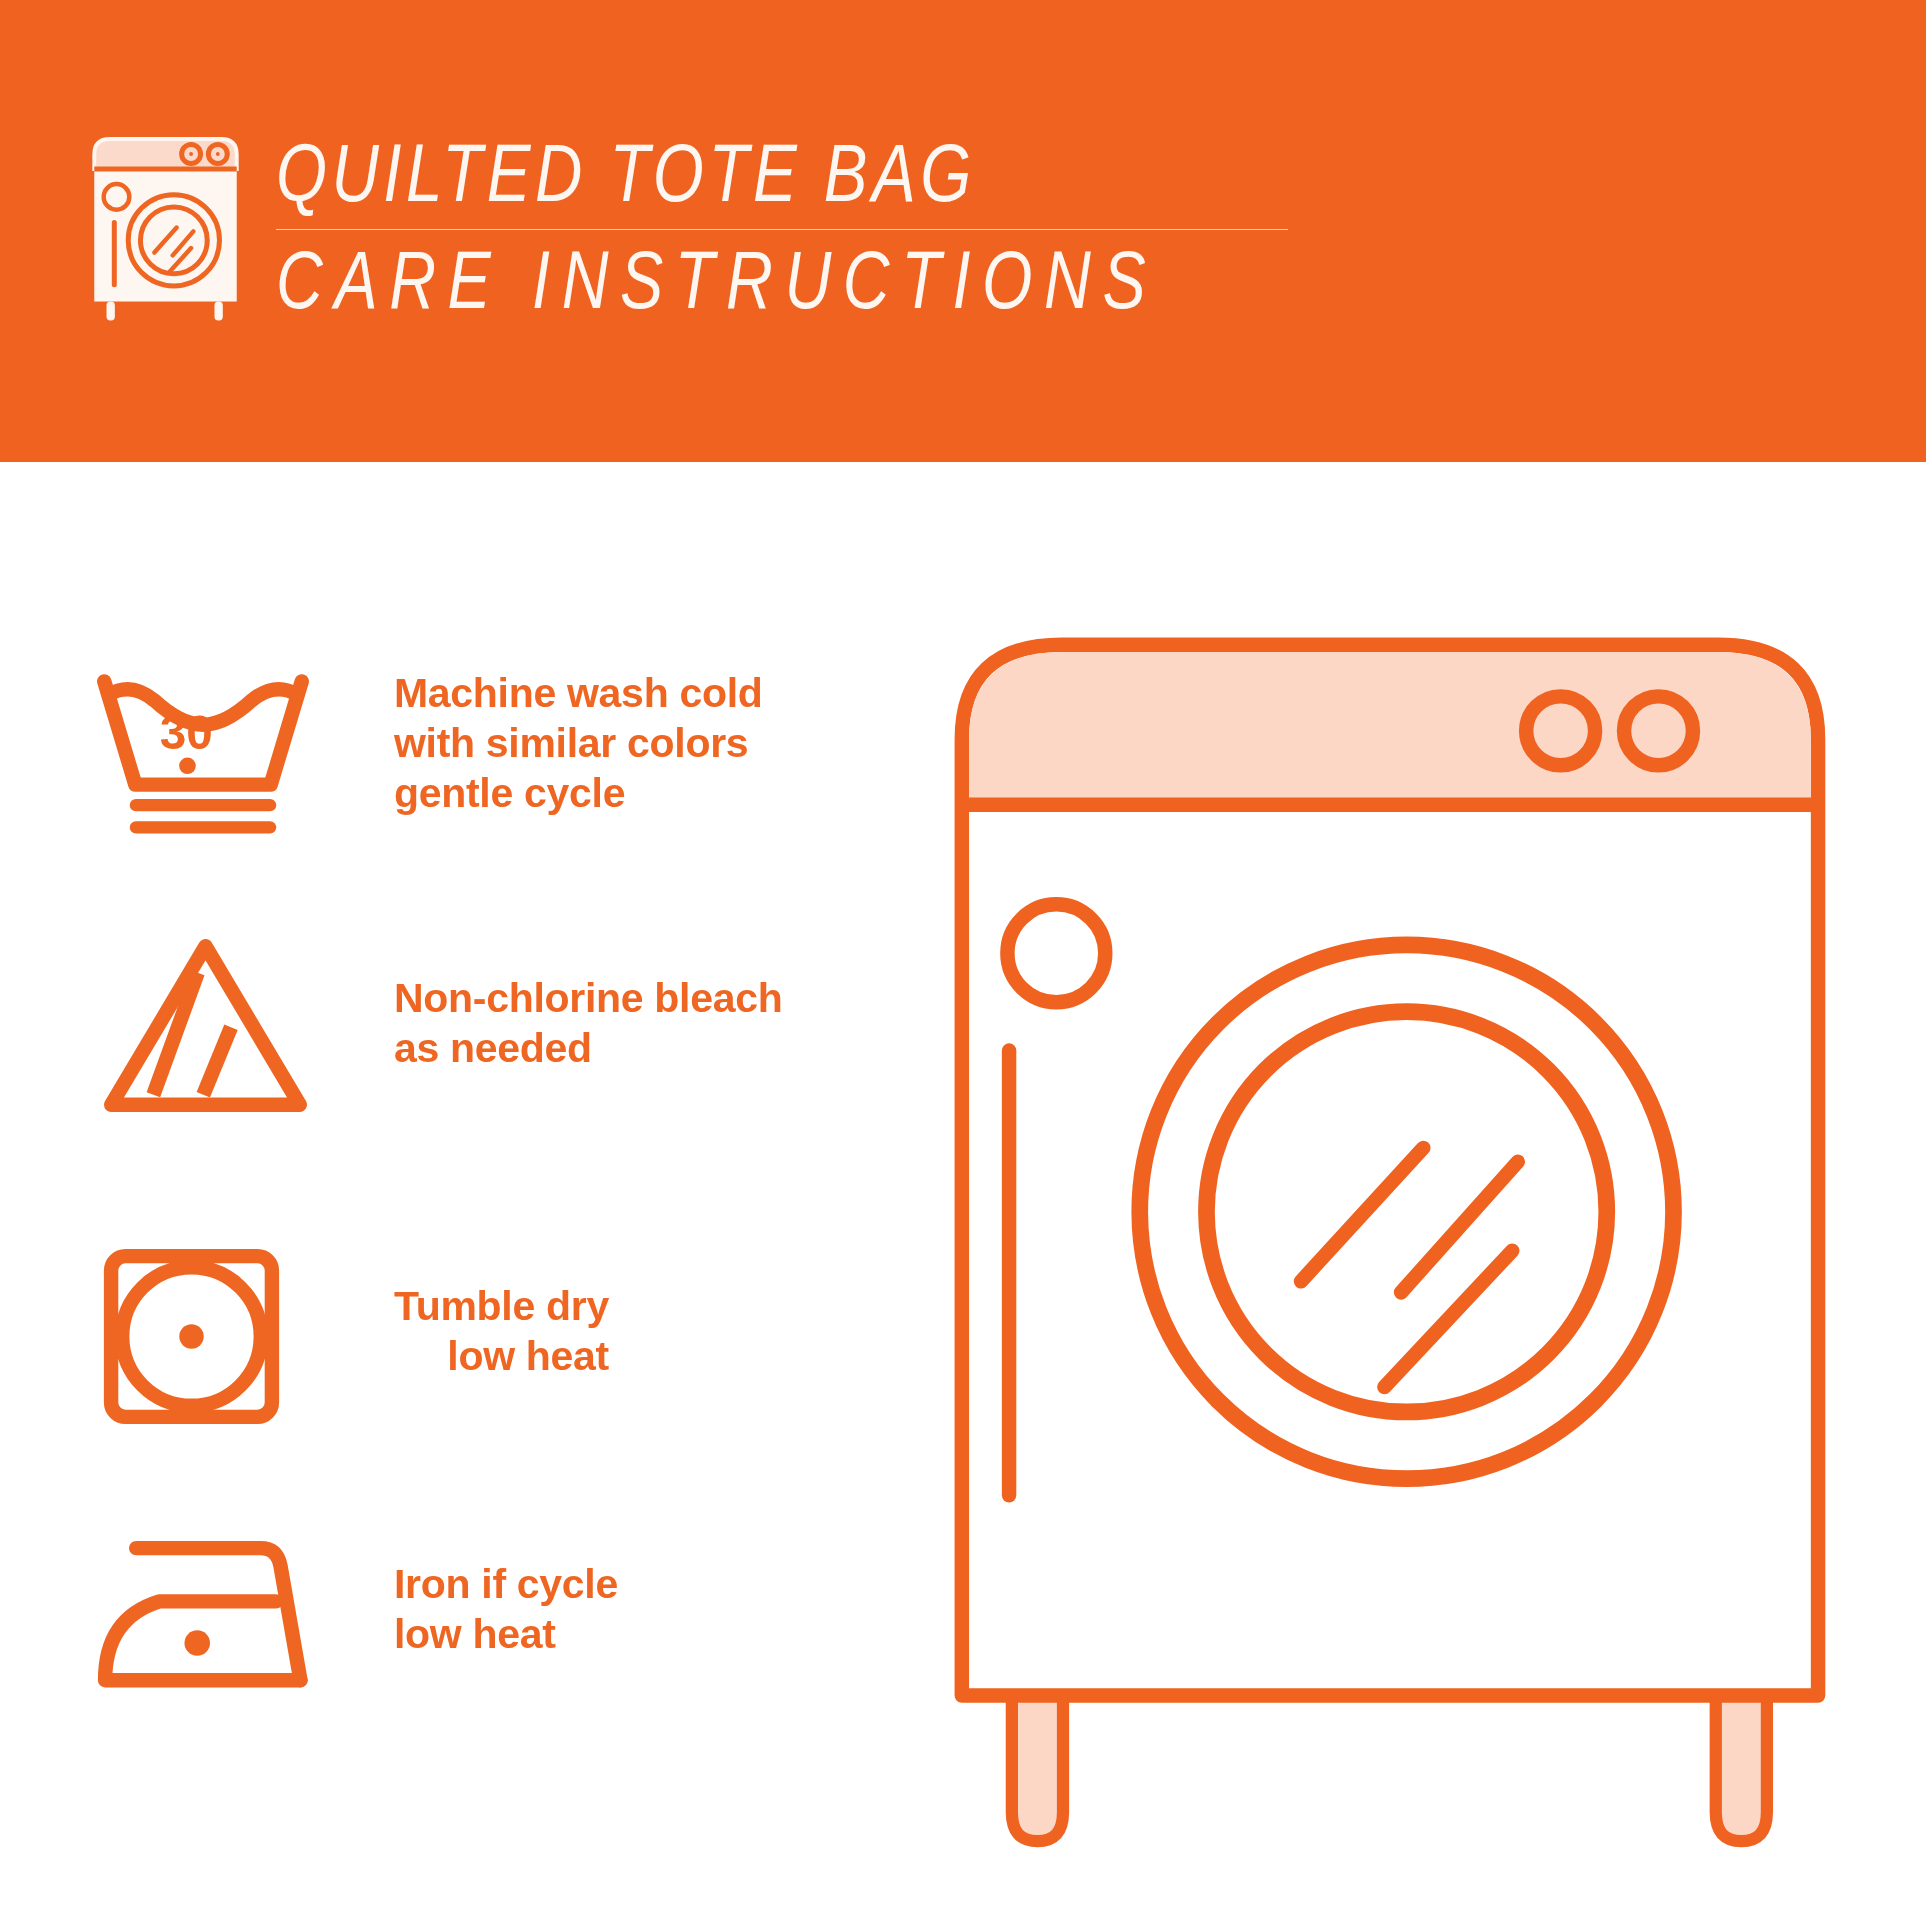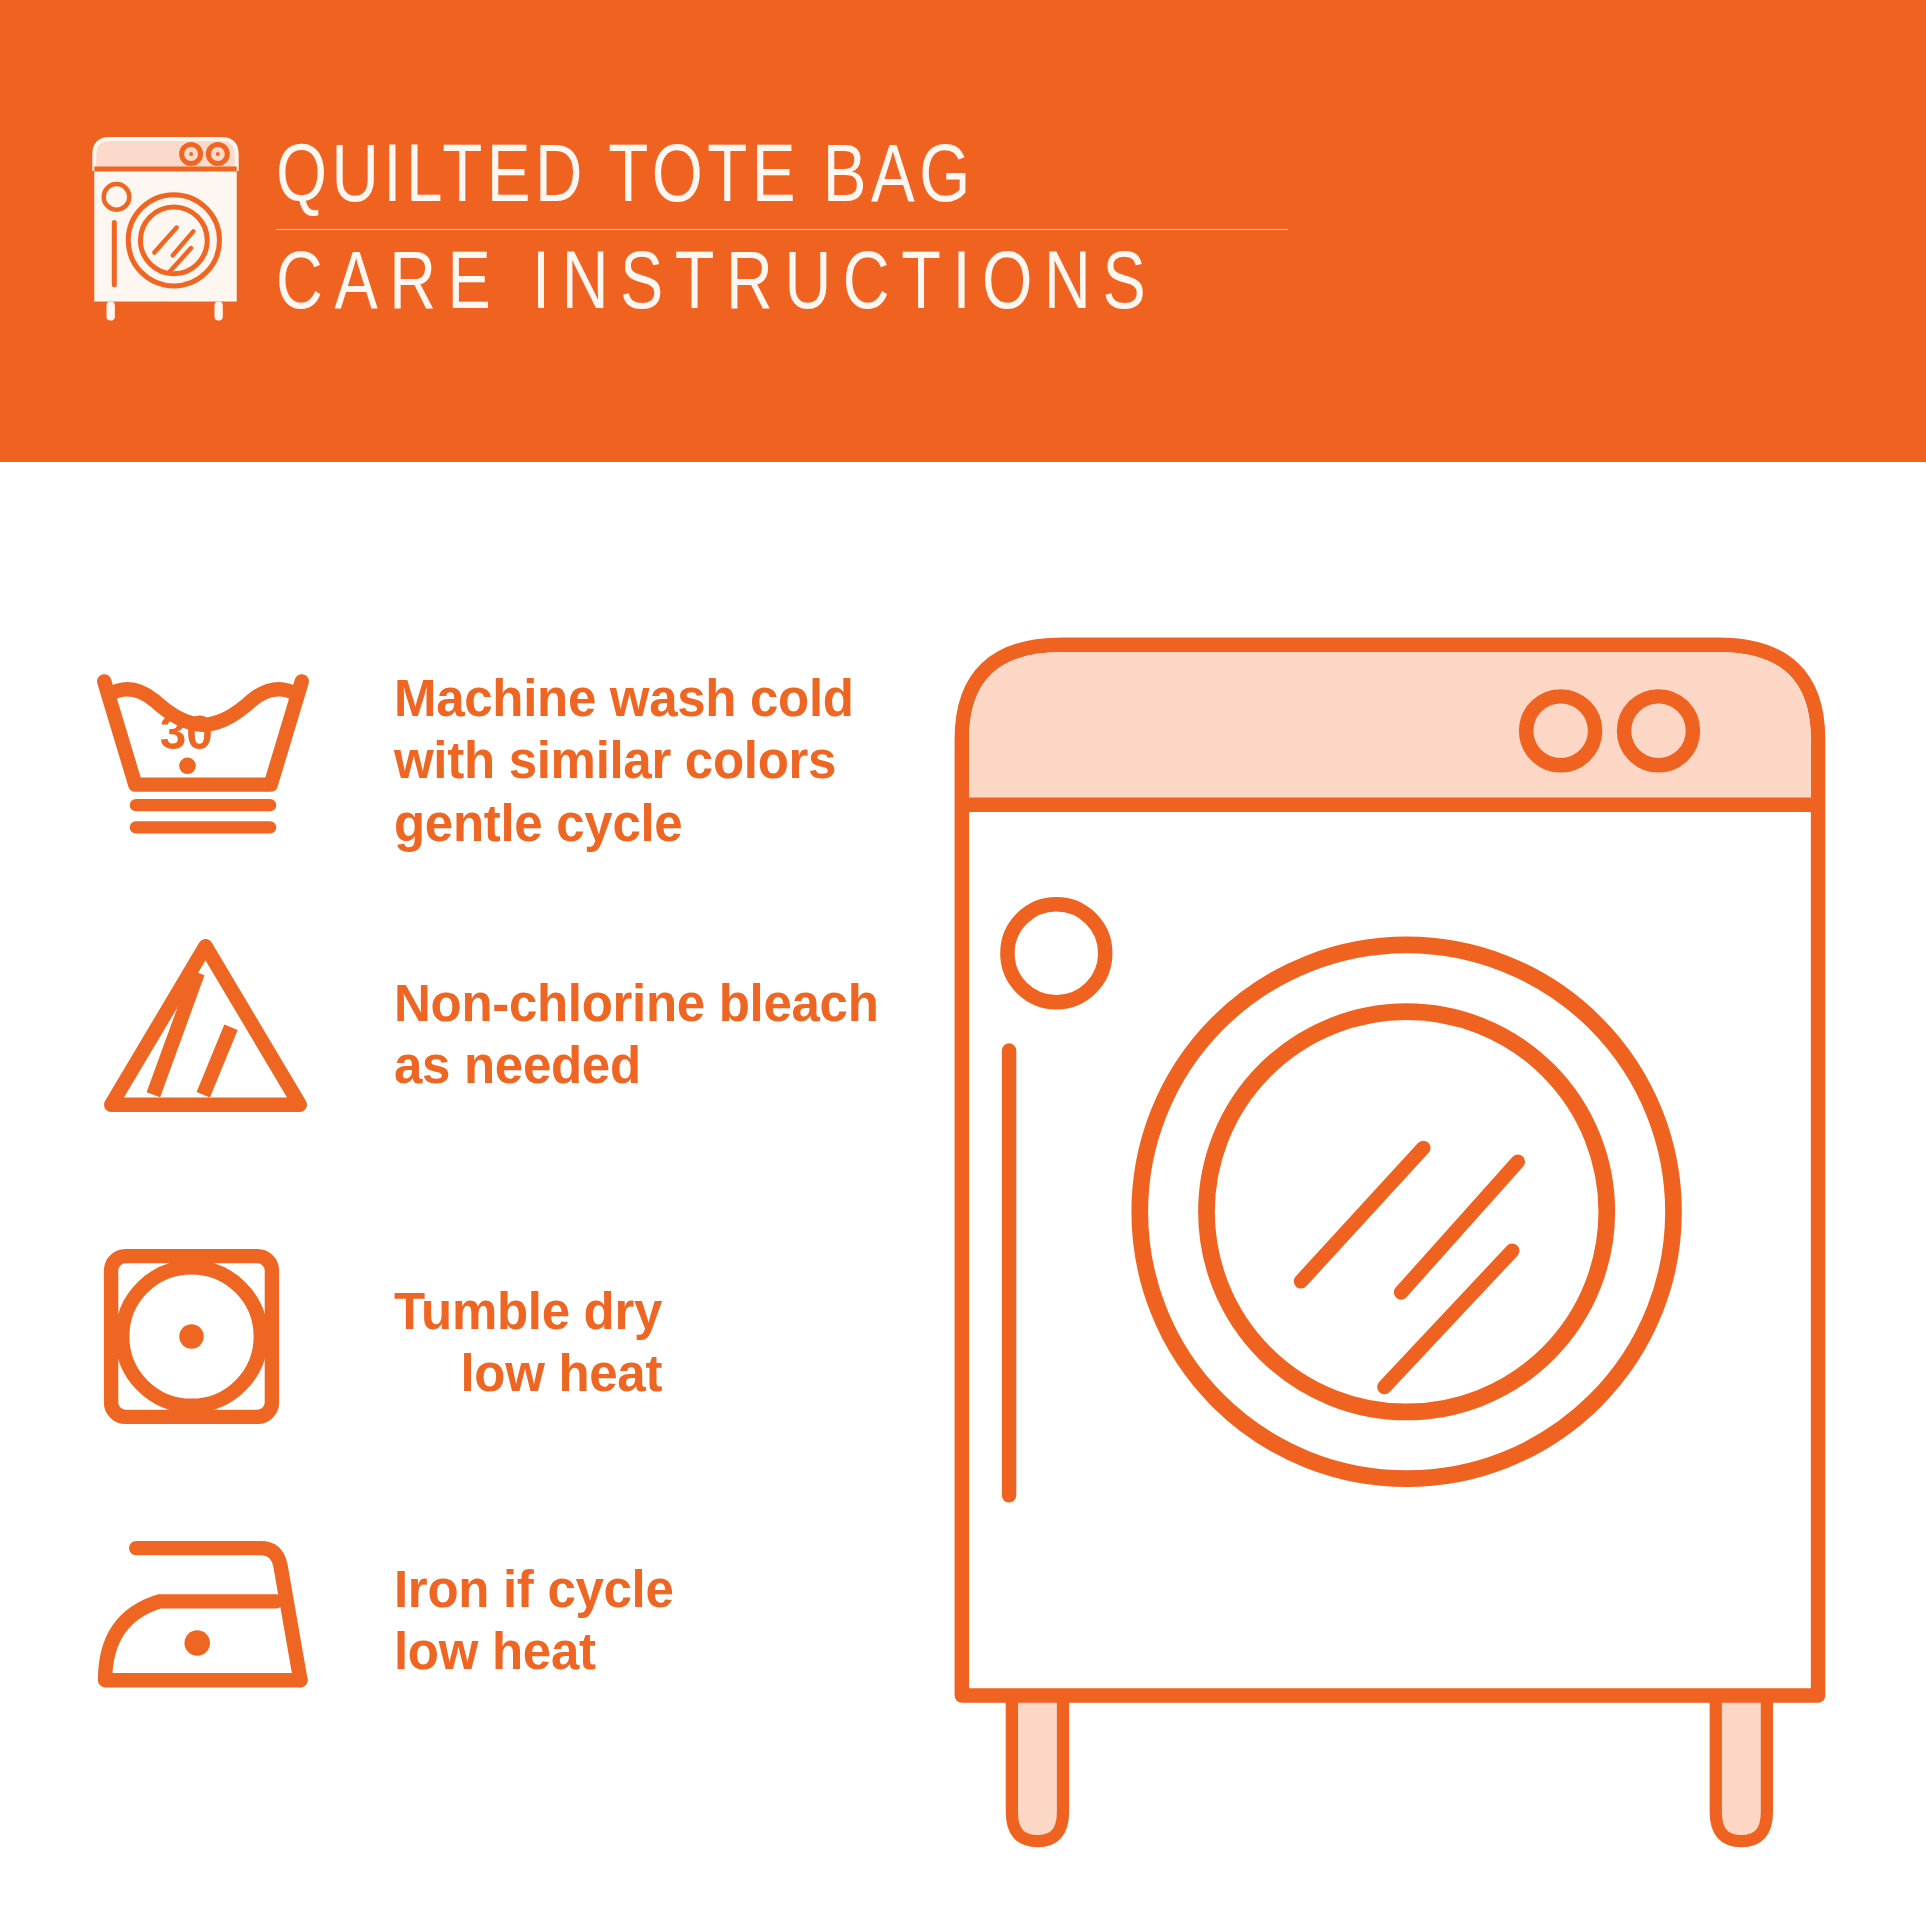--- a/index.html
+++ b/index.html
@@ -10,20 +10,21 @@
     overflow:hidden;
     position:relative;
   }
 
   
   .header{
     position:absolute; left:0; top:0;
     width:1926px; height:462px;
     background:#F0621F;
     box-sizing:border-box;
+    font-style:italic;
   }
   .header-inner{
     position:absolute;
     left:82px; top:129px;
     width:1245px; height:211px;
     display:flex;
     align-items:flex-start;
   }
   .header-icon{
     width:167px; height:192px;
@@ -74,21 +75,21 @@
     position:relative;
     height:0;
   }
   .care-row .sym{
     position:absolute;
     left:0;
   }
   .care-row .txt{
     position:absolute;
     color:#EE6622;
-    font-size:51px;
+    font-size:41px;
     line-height:1.22;
     font-weight:700;
     letter-spacing:-0.3px;
     white-space:pre-line;
   }
 
   
   #row-wash   .sym{top:11px;  left:9px;}
   #row-wash   .txt{top:12.2px;  left:311px;}
   #row-bleach .sym{top:278px; left:16.7px;}

